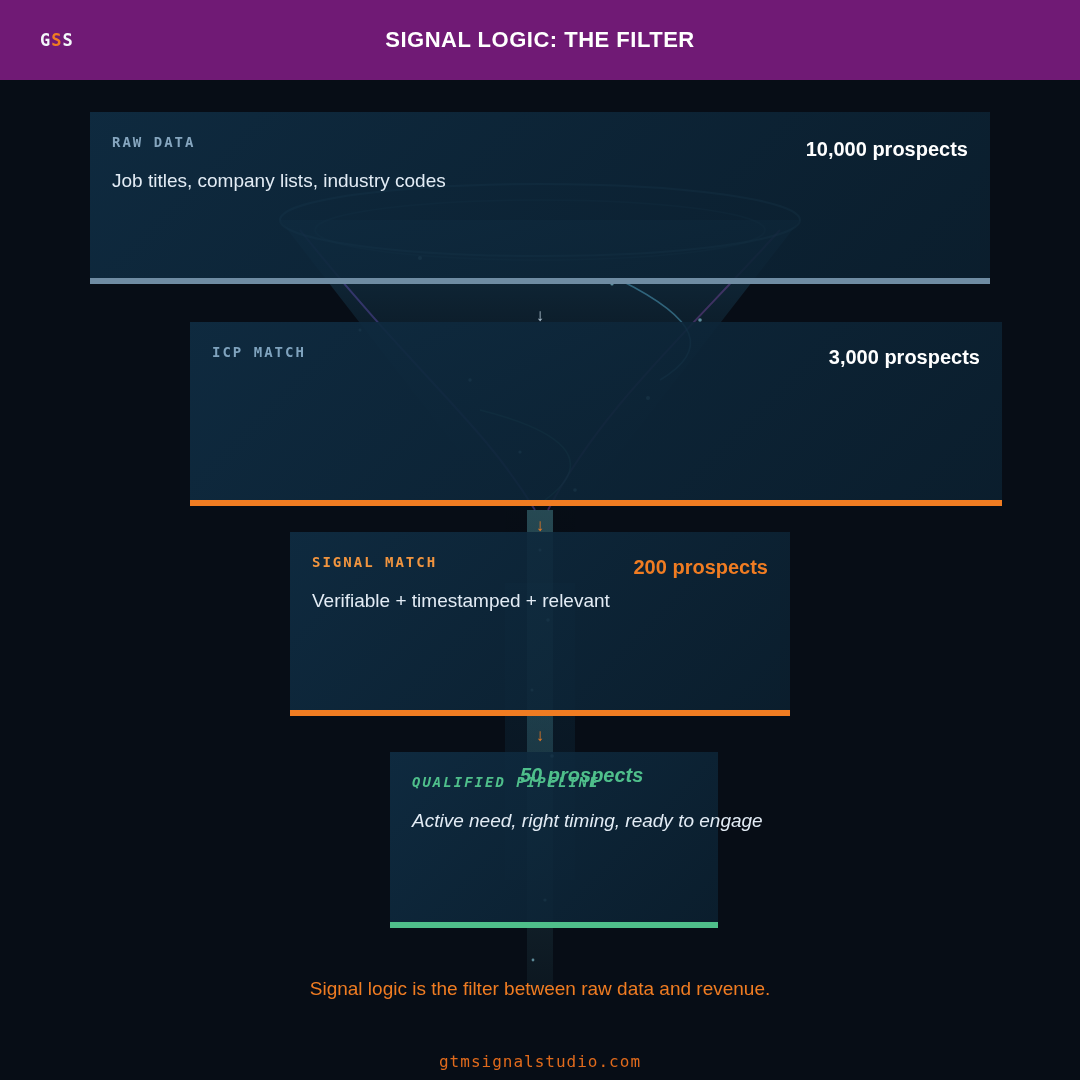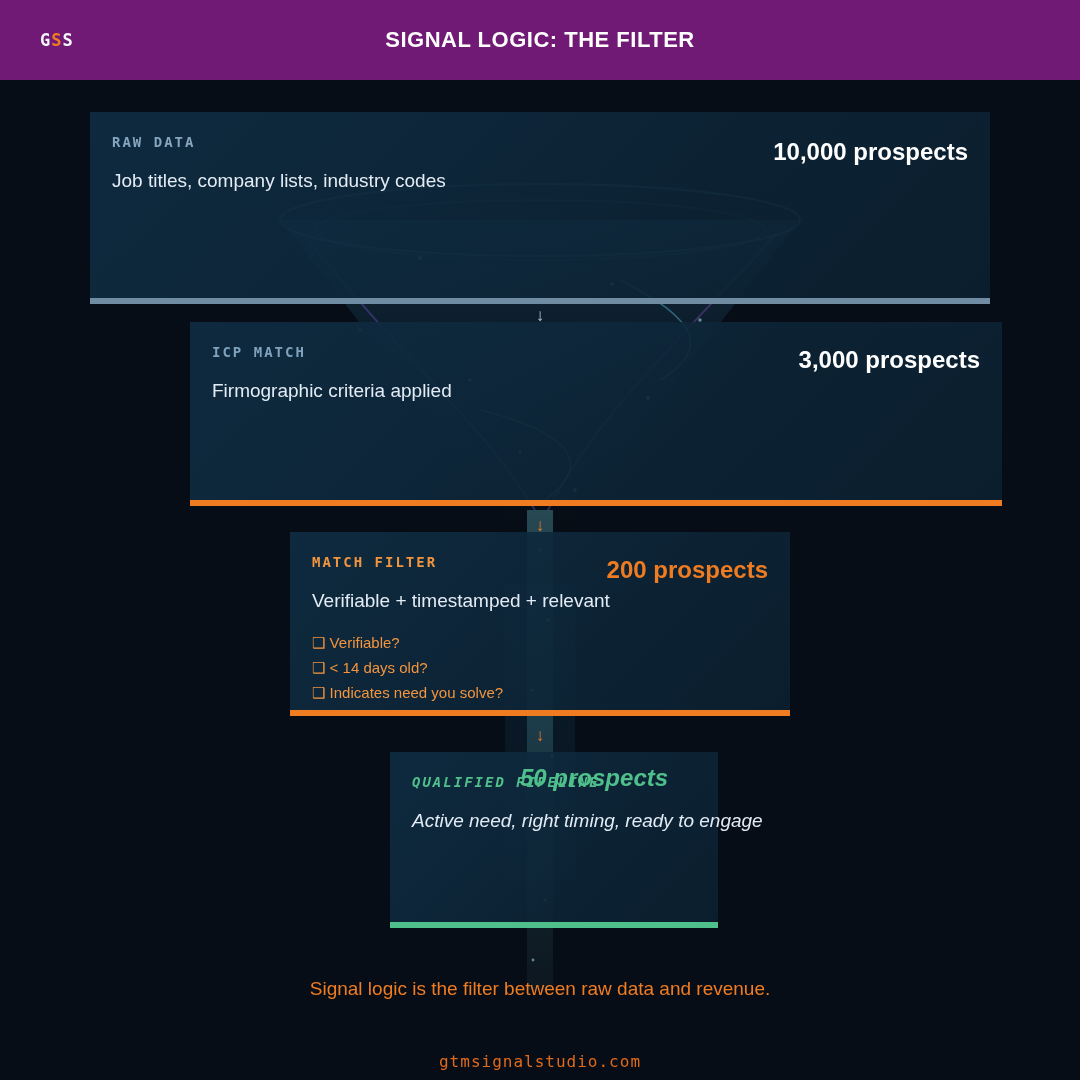--- a/index.html
+++ b/index.html
@@ -68,38 +68,38 @@
   }
   .stage-label {
     font-family: "DejaVu Sans Mono", monospace;
     font-size: 14px;
     letter-spacing: 2px;
     font-weight: bold;
   }
   .stage-count {
     position: absolute;
     right: 22px;
-    font-size: 24px;
+    font-size: 20px;
     font-weight: bold;
   }
   .stage-desc {
     margin-top: 20px;
     font-size: 19px;
     color: #e3ecf5;
   }
   .criteria {
     margin-top: 18px;
     font-size: 15px;
     line-height: 25px;
     color: #f2953f;
   }
   .criteria div { white-space: nowrap; }
 
   
-  #stage-0 { left: 90px;  top: 112px; width: 900px; height: 186px; }
+  #stage-0 { left: 90px;  top: 112px; width: 900px; height: 166px; }
   #stage-0 .stage-label { color: #86a6bf; }
   #stage-0 .stage-count { top: 26px; color: #ffffff; }
   #stage-0 .underline { background: #6f8ca3; }
 
   #stage-1 { left: 190px; top: 322px; width: 812px; height: 178px; }
   #stage-1 .stage-label { color: #7fa3be; }
   #stage-1 .stage-count { top: 24px; color: #ffffff; }
   #stage-1 .underline { background: #f07c22; }
 
   #stage-2 { left: 290px; top: 532px; width: 500px; height: 178px; }
@@ -201,35 +201,29 @@
     <div class="stage-count">10,000 prospects</div>
     <div class="stage-desc">Job titles, company lists, industry codes</div>
     <div class="underline"></div>
   </div>
 
   <div class="arrow" id="arrow-0">↓</div>
 
   <div class="stage" id="stage-1">
     <div class="stage-label">ICP MATCH</div>
     <div class="stage-count">3,000 prospects</div>
-    <div class="stage-desc">Firmographic criteria applied</div>
     <div class="underline"></div>
   </div>
 
   <div class="arrow" id="arrow-1">↓</div>
 
   <div class="stage" id="stage-2">
-    <div class="stage-label">MATCH FILTER</div>
+    <div class="stage-label">SIGNAL MATCH</div>
     <div class="stage-count">200 prospects</div>
     <div class="stage-desc">Verifiable + timestamped + relevant</div>
-    <div class="criteria">
-      <div>❑ Verifiable?</div>
-      <div>❑ &lt; 14 days old?</div>
-      <div>❑ Indicates need you solve?</div>
-    </div>
     <div class="underline"></div>
   </div>
 
   <div class="arrow" id="arrow-2">↓</div>
 
   <div class="stage" id="stage-3">
     <div class="stage-label">QUALIFIED PIPELINE</div>
     <div class="stage-count">50 prospects</div>
     <div class="stage-desc">Active need, right timing, ready to engage</div>
     <div class="underline"></div>

